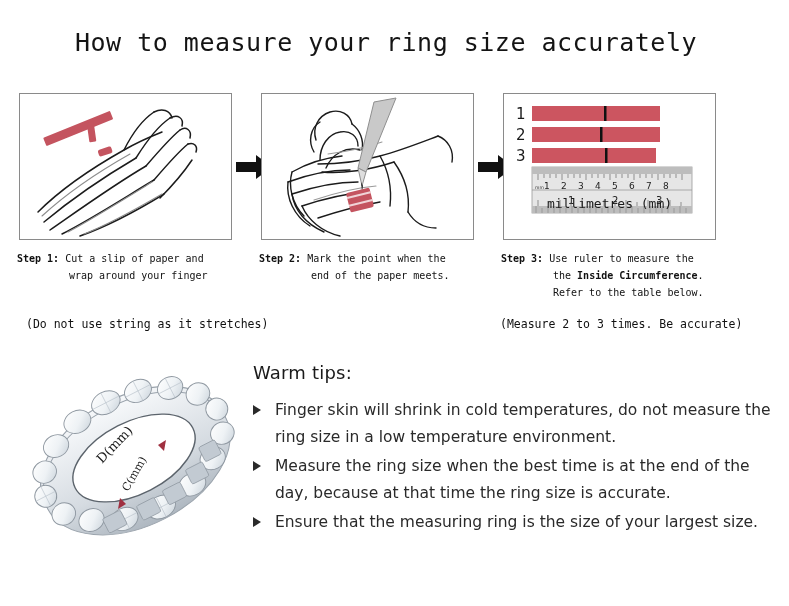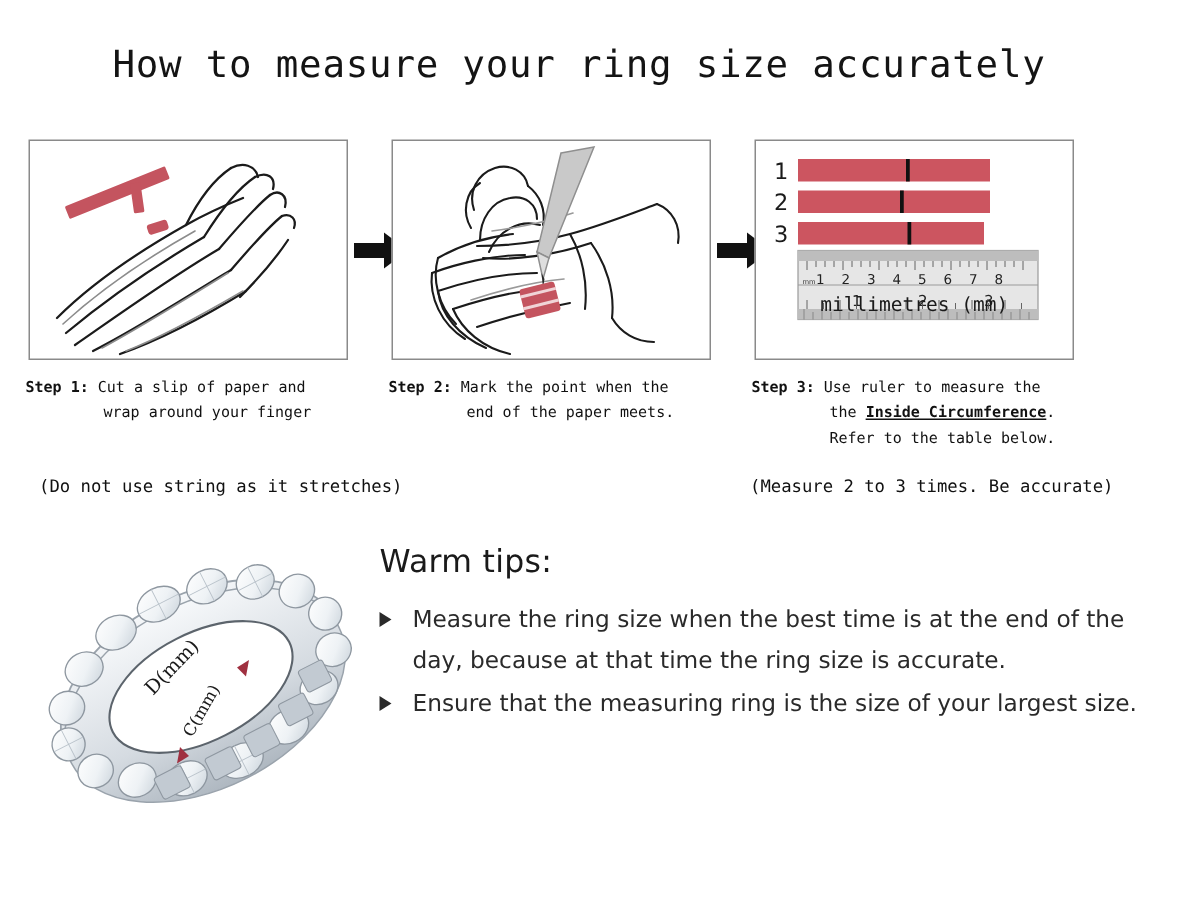--- a/index.html
+++ b/index.html
@@ -67,21 +67,21 @@
   }
   #caption-1 { left: 17px; }
   #caption-2 { left: 259px; }
   #caption-3 { left: 501px; }
   .caption .lbl { font-weight: bold; }
   .caption .l1 { display: block; }
   .caption .l2, .caption .l3 {
     display: block;
     padding-left: 52px;
   }
-  .caption b { font-weight: bold; text-decoration: underline; }
+  .caption b { font-weight: bold; }
 
   .note {
     position: absolute;
     top: 316px;
     width: 262px;
     font-family: "DejaVu Sans Mono", monospace;
     font-size: 11.5px;
     line-height: 16px;
     color: #111;
   }
@@ -100,21 +100,21 @@
 
   
   #tips {
     position: absolute;
     left: 253px;
     top: 362px;
     width: 520px;
   }
   #tips-heading {
     font-family: "DejaVu Sans", sans-serif;
-    font-size: 21px;
+    font-size: 18px;
     color: #1a1a1a;
     margin-bottom: 14px;
     letter-spacing: 0.2px;
   }
   .tip {
     position: relative;
     padding-left: 22px;
     font-family: "DejaVu Sans", sans-serif;
     font-size: 15.5px;
     line-height: 27px;
@@ -433,19 +433,23 @@
       <polygon points="108,152 100,157 102,146"></polygon>
     </g>
   </svg>
 </div>
 
 <div id="tips">
   <div id="tips-heading">Warm tips:</div>
 
   <div class="tip">
     <span class="bullet"></span>
+    <span>Finger skin will shrink in cold temperatures, do not measure the ring size in a low temperature environment.</span>
+  </div>
+  <div class="tip">
+    <span class="bullet"></span>
     <span>Measure the ring size when the best time is at the end of the day, because at that time the ring size is accurate.</span>
   </div>
   <div class="tip">
     <span class="bullet"></span>
     <span>Ensure that the measuring ring is the size of your largest size.</span>
   </div>
 </div>
 
 </body></html>

